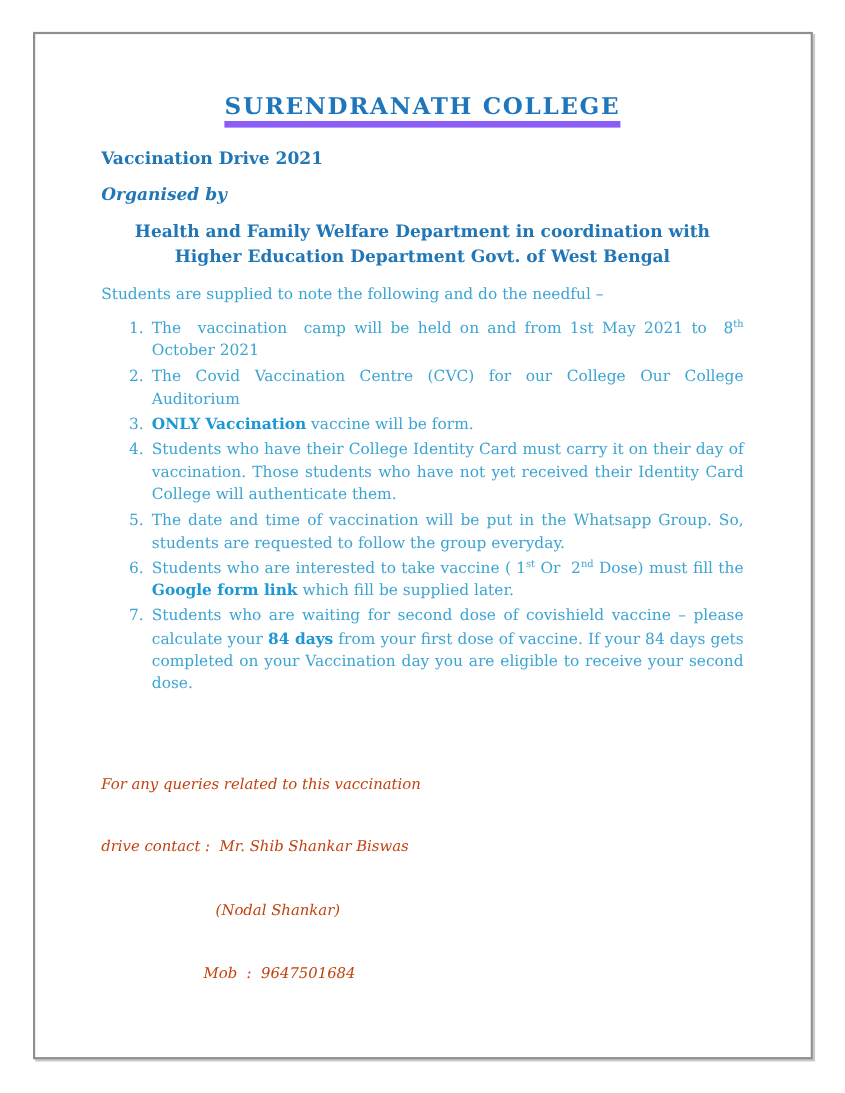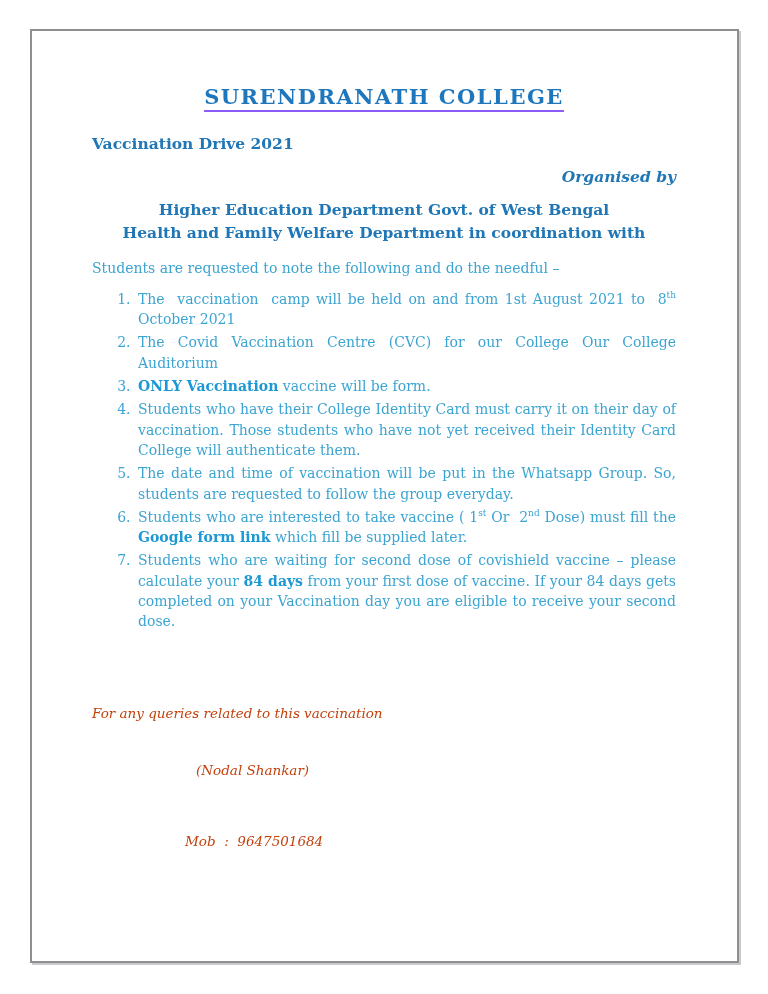--- a/index.html
+++ b/index.html
@@ -24,32 +24,32 @@
   }
   .college-title {
     margin:0 0 25px 0;
     text-align:center;
     font-size:21px;
     font-weight:bold;
     letter-spacing:1.5px;
     color:#1e76bc;
   }
   .college-title .underlined {
-    border-bottom:2px solid #8b5cf6;
+    border-bottom:6px solid #8b5cf6;
     padding-bottom:1px;
   }
   .subtitle {
     text-align:left;
     font-weight:bold;
     font-size:15.5px;
     color:#2177b6;
     margin-bottom:14px;
   }
   .organised {
-    text-align:right;
+    text-align:left;
     font-weight:bold;
     font-style:italic;
     font-size:15.5px;
     color:#2177b6;
     margin-bottom:13px;
   }
   .dept {
     text-align:center;
     font-weight:bold;
     font-size:15.5px;
@@ -78,52 +78,53 @@
   ol.instructions b.hl { color:#1c98d4; }
   .contact {
     margin-top:34px;
     font-size:13.5px;
     color:#c2410c;
     line-height:1.42;
     white-space:pre-wrap;
     font-style:italic;
   }
   .contact .indent-a { padding-left:104px; }
-  .contact .indent-b { padding-left:93px;margin-top:13px; }
+  .contact .indent-b { padding-left:93px; }
 </style>
 </head>
 <body>
 
 <div class="page">
   <div class="page-border"></div>
   <div class="content">
 
     <h1 class="college-title"><span class="underlined">SURENDRANATH COLLEGE</span></h1>
 
     <div class="subtitle">Vaccination Drive 2021</div>
 
     <div class="organised">Organised by</div>
 
     <div class="dept">
+      <div>Health and Family Welfare Department in coordination with</div>
       <div>Higher Education Department Govt. of West Bengal</div>
-      <div>Health and Family Welfare Department in coordination with</div>
     </div>
 
-    <p class="intro">Students are requested to note the following and do the needful –</p>
+    <p class="intro">Students are supplied to note the following and do the needful –</p>
 
     <ol class="instructions">
-      <li><span>The  vaccination  camp will be held on and from 1st August 2021 to  8</span><sup>th</sup><span> October 2021</span></li>
+      <li><span>The  vaccination  camp will be held on and from 1st May 2021 to  8</span><sup>th</sup><span> October 2021</span></li>
       <li><span>The Covid Vaccination Centre (CVC) for our College Our College Auditorium</span></li>
       <li><b class="hl">ONLY Vaccination</b><span> vaccine will be form.</span></li>
       <li><span>Students who have their College Identity Card must carry it on their day of vaccination. Those students who have not yet received their Identity Card College will authenticate them.</span></li>
       <li><span>The date and time of vaccination will be put in the Whatsapp Group. So, students are requested to follow the group everyday.</span></li>
       <li><span>Students who are interested to take vaccine ( 1</span><sup>st</sup><span> Or  2</span><sup>nd</sup><span> Dose) must fill the </span><b class="hl">Google form link</b><span> which fill be supplied later.</span></li>
       <li><span>Students who are waiting for second dose of covishield vaccine – please calculate your </span><b class="hl">84 days</b><span> from your first dose of vaccine. If your 84 days gets completed on your Vaccination day you are eligible to receive your second dose.</span></li>
     </ol>
 
     <div class="contact">
       <div>For any queries related to this vaccination</div>
+      <div>drive contact :  Mr. Shib Shankar Biswas</div>
       <div class="indent-a">(Nodal Shankar)</div>
       <div class="indent-b">Mob  :  9647501684</div>
     </div>
 
   </div>
 </div>
 
 </body></html>

